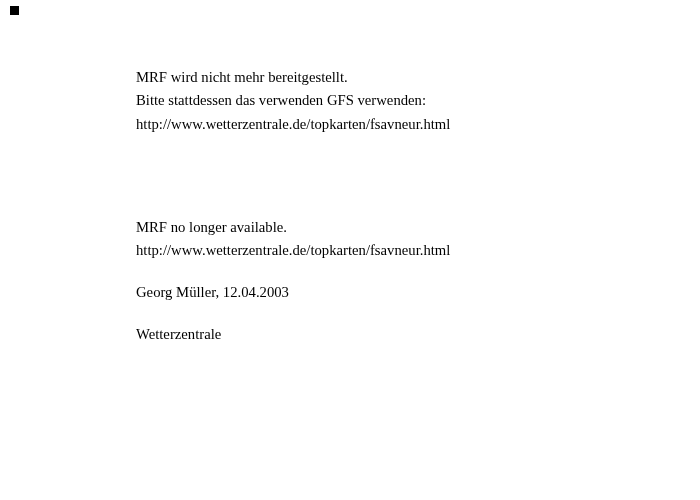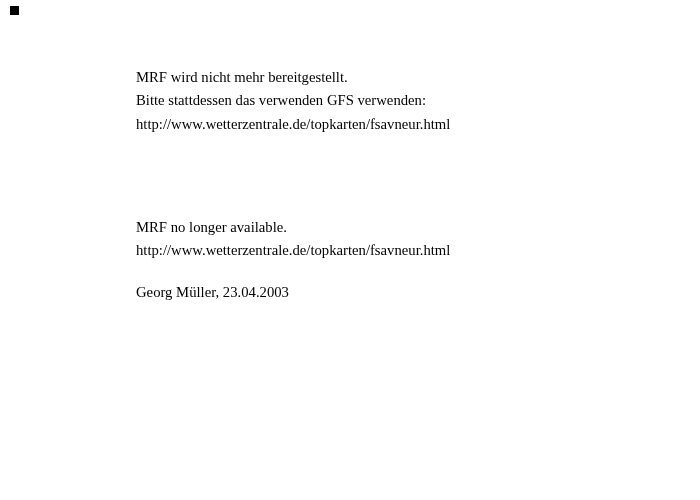--- a/index.html
+++ b/index.html
@@ -49,16 +49,17 @@
     <span class="line">MRF wird nicht mehr bereitgestellt.</span>
     <span class="line">Bitte stattdessen das verwenden GFS verwenden:</span>
     <span class="line">http://www.wetterzentrale.de/topkarten/fsavneur.html</span>
   </div>
 
   <div class="textblock block-en">
     <span class="line">MRF no longer available.</span>
     <span class="line">http://www.wetterzentrale.de/topkarten/fsavneur.html</span>
   </div>
 
-  <div class="textblock block-signature">Georg Müller, 23.04.2003</div>
+  <div class="textblock block-signature">Georg Müller, 12.04.2003</div>
 
+  <div class="textblock block-sitename">Wetterzentrale</div>
 
 </div>
 
 </body></html>

